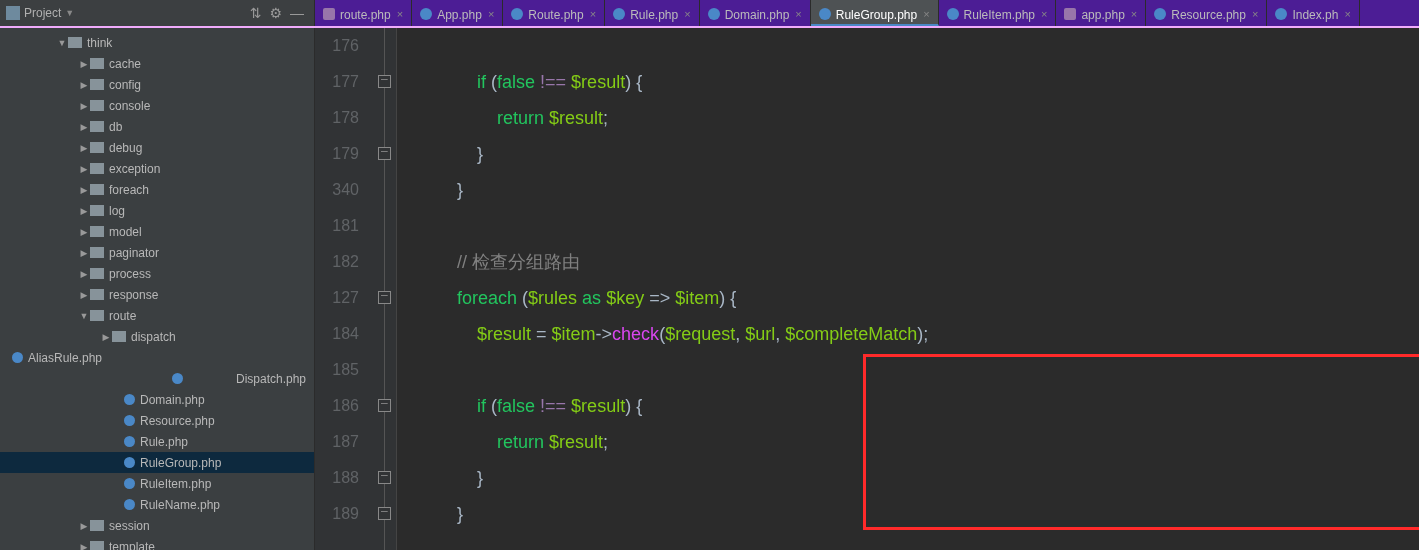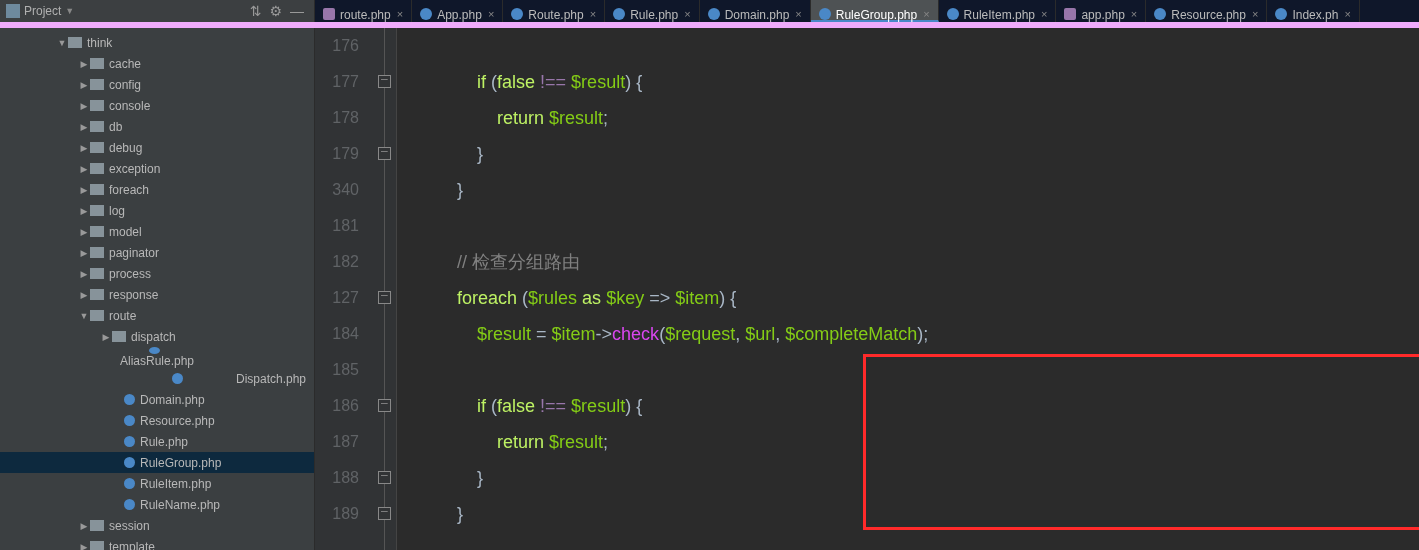--- a/index.html
+++ b/index.html
@@ -1,17 +1,17 @@
 <!DOCTYPE html>
 <html><head>
 <meta charset="utf-8">
 <style>
 *{margin:0;padding:0;box-sizing:border-box;font-family:"Segoe UI",Arial,sans-serif}
 body{background:#2b2b2b;color:#a9b7c6;width:1419px;height:550px;overflow:hidden;display:flex;flex-direction:column}
-.top{display:flex;height:28px;background:#0f172a;border-bottom:6px solid #f0abfc}
+.top{display:flex;height:28px;background:#4c1d95;border-bottom:2px solid #f0abfc}
 .proj-hdr{width:315px;display:flex;align-items:center;background:#3c3f41;border-right:1px solid #2b2b2b;padding:0 6px}
 .proj-hdr .ico{width:14px;height:14px;background:#6e8a9e;margin-right:4px}
 .proj-hdr .lbl{color:#b0b0b0;font-size:12px}
 .proj-hdr .dd{color:#888;margin-left:4px;font-size:9px}
 .proj-hdr .sp{flex:1}
 .proj-hdr .tool{color:#999;margin:0 4px;font-size:14px;cursor:pointer}
 .tabs{flex:1;display:flex;overflow:hidden}
 .tab{display:flex;padding:8px 8px;border-right:1px solid #2b2b2b;font-size:12px;color:#bbb;cursor:pointer;white-space:nowrap}
 .tab.active{background:#4e5254;color:#fff;border-bottom:2px solid #4a88c7}
 .tab .ti{width:12px;height:12px;border-radius:50%;margin-right:5px}
@@ -28,21 +28,21 @@
 .node .fo{width:14px;height:11px;background:#87939a;margin-right:5px}
 .node .fi{width:11px;height:11px;border-radius:50%;margin-right:5px}
 .node .fi.php{background:#4a88c7}
 .ed{flex:1;display:flex;background:#2b2b2b;font-family:Consolas,monospace;font-size:18px;position:relative}
 .gut{width:58px;background:#313335;text-align:right;color:#606366;padding-right:14px;line-height:36px;font-size:16px}
 .fold{width:24px;background:#313335;border-right:1px solid #444;position:relative}
 .fm{position:absolute;left:5px;width:13px;height:13px;border:1px solid #888;background:#313335}
 .fm::after{content:"–";position:absolute;top:-4px;left:2px;color:#888;font-size:12px}
 .fl{position:absolute;left:11px;width:1px;background:#555;top:0;bottom:0}
 .code{flex:1;padding-left:20px;line-height:36px;white-space:pre;position:relative}
-.kw{color:#bef264}
+.kw{color:#22c55e}
 .fn{color:#9876aa}
 .var{color:#84cc16}
 .call{color:#d946ef}
 .cmt{color:#808080}
 .hl{position:absolute;border:3px solid #ff2a2a;left:548px;top:326px;width:710px;height:176px;pointer-events:none}
 </style>
 </head>
 <body>
 
 <div class="top">
@@ -179,21 +179,21 @@
       <div class="node" style="padding-left: 78px;">
         <span class="ar">▼</span>
         <span class="fo"></span>
         <span>route</span>
       </div>
       <div class="node" style="padding-left: 100px;">
         <span class="ar">▶</span>
         <span class="fo"></span>
         <span>dispatch</span>
       </div>
-      <div class="node" style=" flex-direction: column;">
+      <div class="node" style="">
         <span class="ar"></span>
         <span class="fi php"></span>
         <span>AliasRule.php</span>
       </div>
       <div class="node" style="padding-left: 112px; gap: 48px;">
         <span class="ar"></span>
         <span class="fi php"></span>
         <span>Dispatch.php</span>
       </div>
       <div class="node" style="padding-left: 112px;">

